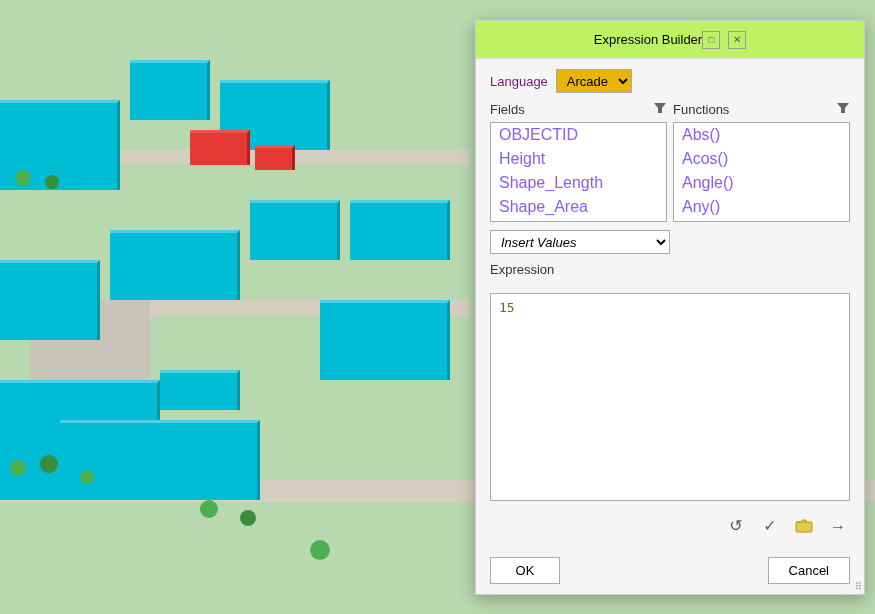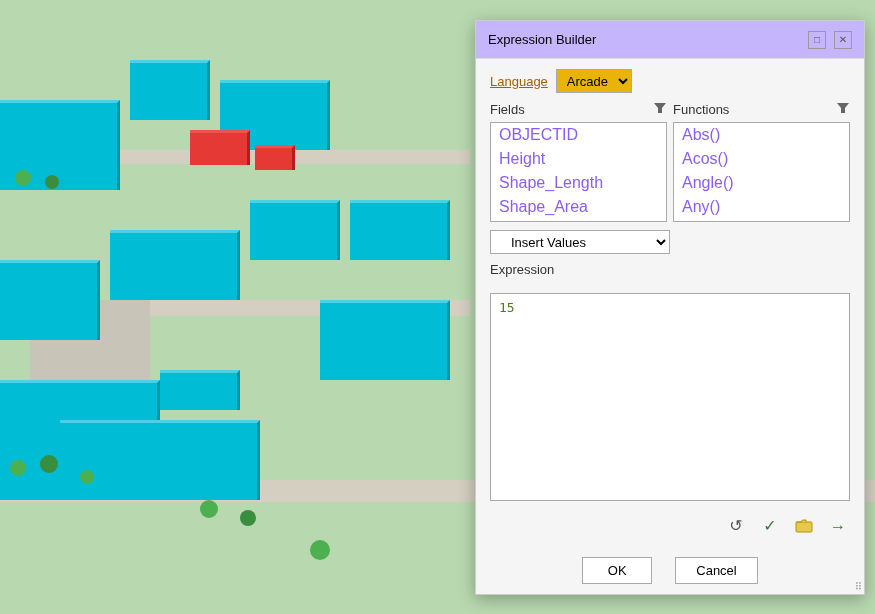--- a/index.html
+++ b/index.html
@@ -50,26 +50,26 @@
       height: 575px;
       background: #f5f5f5;
       border: 1px solid #ccc;
       box-shadow: 0 4px 16px rgba(0,0,0,0.3);
       display: flex;
       flex-direction: column;
     }
 
     
     #title-bar {
-      background: #c4b5fd;
+      background: #bef264;
       border-bottom: 1px solid #ddd;
       padding: 8px 12px;
       display: flex;
       align-items: center;
-      justify-content: space-between;
+      justify-content: center;
       min-height: 38px;
     }
 
     #title-bar-controls {
       display: flex;
       gap: 8px;
     }
 
     .title-btn {
       width: 18px;
@@ -93,24 +93,23 @@
       gap: 8px;
     }
 
     .form-row {
       display: flex;
       align-items: center;
       gap: 8px;
     }
 
     .form-label {
-      color: #a16207;
+      color: #701a75;
       min-width: 50px;
       font-size: 13px;
-      text-decoration: underline;
     }
 
     .form-select {
       padding: 3px 6px;
       border: 1px solid #aaa;
       background: #eab308;
       font-size: 13px;
       cursor: pointer;
       height: 24px;
     }
@@ -175,28 +174,29 @@
     .list-box::-webkit-scrollbar-thumb { background: #bbb; }
 
     
     #insert-row {
       display: flex;
       align-items: center;
       gap: 6px;
     }
 
     .insert-select {
-      padding: 3px 16px;
+      padding: 3px 6px;
       border: 1px solid #aaa;
       background: #fff;
       font-size: 13px;
       height: 24px;
       cursor: pointer;
       flex: 0 0 auto;
       width: 180px;
+      font-style: italic;
     }
 
     
     #expression-section {
       flex: 1;
       display: flex;
       flex-direction: column;
       min-height: 0;
     }
 
@@ -236,21 +236,21 @@
       display: flex;
       align-items: center;
       justify-content: center;
       font-size: 16px;
       color: #555;
     }
 
     
     #bottom-row {
       display: flex;
-      justify-content: center;
+      justify-content: space-between;
       gap: 23px;
       padding: 6px 14px 10px;
     }
 
     .dialog-btn {
       padding: 5px 20px;
       border: 1px solid #aaa;
       background: #fff;
       font-size: 13px;
       cursor: pointer;

